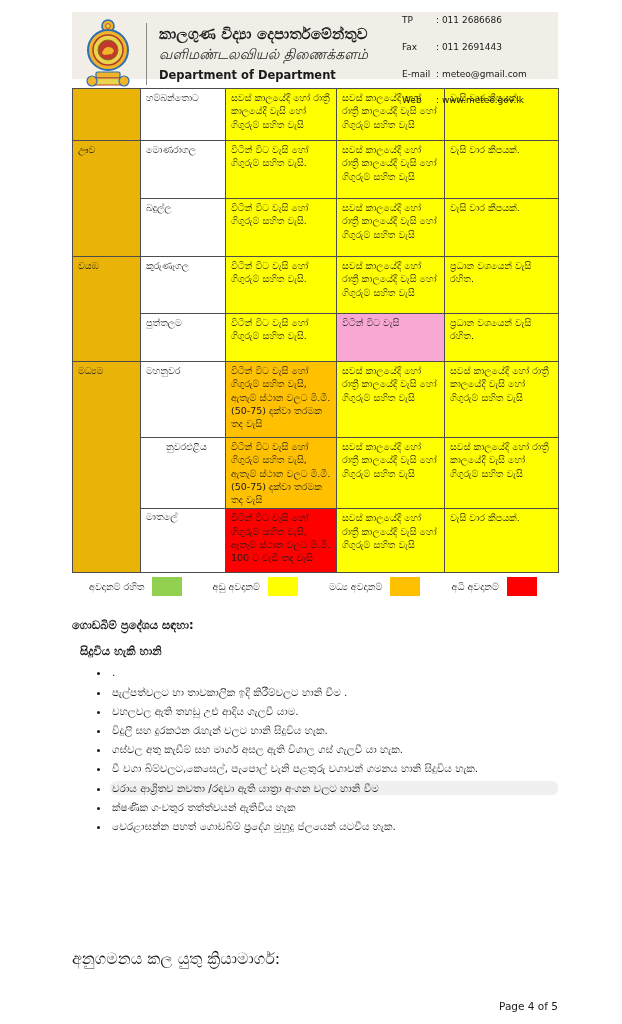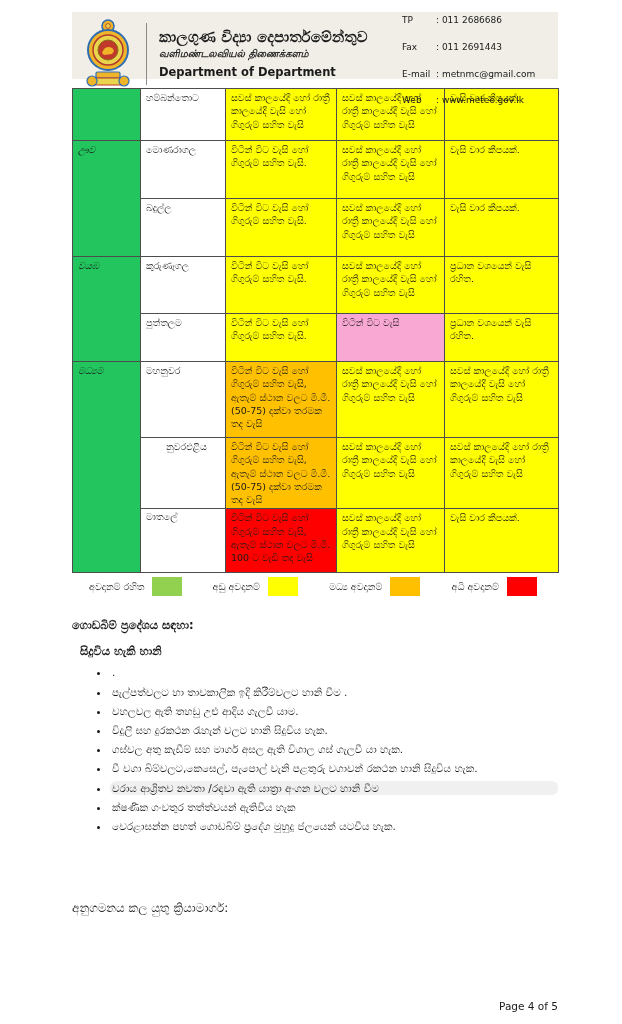--- a/index.html
+++ b/index.html
@@ -7,50 +7,50 @@
   body { font-family:"DejaVu Sans","Liberation Sans",sans-serif; color:#1a1a1a; }
   #page { position:relative; width:622px; height:1024px; background:#fff; overflow:hidden; }
   .content { position:absolute; left:72px; top:0; width:486px; }
 
   
   .header-box { margin-top:12px; height:67px; background:#f1eee7; display:flex; align-items:center; padding:22px 8px 6px 10px; }
   .logo-wrap { width:52px; height:72px; flex:0 0 52px; }
   .header-divider { width:1px; height:62px; background:#8a8a8a; margin:0 12px 0 12px; }
   .header-titles { flex:1 1 auto; }
   .title-si { font-size:15px; font-weight:bold; letter-spacing:.2px; line-height:1.25; }
-  .title-ta { font-size:10px; font-weight:bold; font-style:italic; margin-top:2px; color:#2b2b2b; }
+  .title-ta { font-size:14px; font-weight:normal; font-style:italic; margin-top:2px; color:#2b2b2b; }
   .title-en { font-size:11.5px; font-weight:bold; margin-top:4px; }
   .contact-block { flex:0 0 148px; font-size:9px; line-height:1.55; padding-top:2px; }
   .contact-row { display:flex;margin-top:13px; }
   .contact-label { width:34px; flex:0 0 34px; }
   .contact-value { flex:1; }
 
   
   table.forecast { border-collapse:collapse; table-layout:fixed; width:486px; margin-top:9px; }
   table.forecast td { border:1px solid #4d4d4d; font-size:9.5px; line-height:1.4; vertical-align:top; padding:2px 5px; word-wrap:break-word; }
-  td.province-cell { width:68px; vertical-align:middle; padding-left:8px; background:#22c55e;font-style:italic; }
+  td.province-cell { width:68px; vertical-align:middle; padding-left:8px; background:#eab308; }
   td.district-cell { width:85px; vertical-align:middle; padding-left:9px; background:#fff; }
   td.fc { width:111px; }
   td.fc2 { width:108px; }
   td.fc3 { width:114px; }
 
   
   .legend-row { display:flex; margin-top:4px; padding:0 4px; }
   .legend-item { flex:1; display:flex; align-items:center; justify-content:center; gap:8px; }
   .legend-label { font-size:9.5px; }
   .legend-swatch { width:30px; height:19px; display:inline-block; }
 
   
   .sec-heading { font-size:11.5px; font-weight:bold; margin-top:22px; }
   .sub-heading { font-size:11.5px; font-weight:bold; margin-top:12px;padding-left:8px; }
   ul.damage-list { margin:7px 0 0 38px; }
   ul.damage-list li { font-size:10.5px; line-height:1.35; margin-bottom:5px; padding-left:2px; }
   ul.damage-list li.hl { background:#f0f0f0;border-radius:6px; }
 
-  .actions-heading { font-size:12px; margin-top:68px; font-weight:normal; }
+  .actions-heading { font-size:16px; margin-top:116px; font-weight:normal; }
   ul.actions-list { margin:18px 0 0 38px; }
   ul.actions-list li { font-size:10.5px; font-weight:bold; line-height:1.6; text-align:justify; padding-right:4px; }
 
   .page-footer { position:absolute; right:64px; bottom:12px; font-size:10.5px; }
 </style>
 </head>
 <body>
 
 <div id="page">
   <div class="content">
@@ -80,21 +80,21 @@
           <div class="contact-row">
             <span class="contact-label">TP</span>
             <span class="contact-value">: 011 2686686</span>
           </div>
           <div class="contact-row">
             <span class="contact-label">Fax</span>
             <span class="contact-value">: 011 2691443</span>
           </div>
           <div class="contact-row">
             <span class="contact-label">E-mail</span>
-            <span class="contact-value">: metnmc@gmail.com</span>
+            <span class="contact-value">: meteo@gmail.com</span>
           </div>
           <div class="contact-row">
             <span class="contact-label">Web</span>
             <span class="contact-value">: www.meteo.gov.lk</span>
           </div>
         </div>
     </div>
 
     <table class="forecast">
       <tbody>
@@ -173,21 +173,21 @@
       </div>
 
     <div class="sec-heading">ගොඩබිම් ප්‍රදේශය සඳහා:</div>
     <div class="sub-heading">සිදුවිය හැකි හානි</div>
     <ul class="damage-list">
         <li>.</li>
         <li>පැල්පත්වලට හා තාවකාලික ඉදි කිරීම්වලට හානි වීම .</li>
         <li>වහලවල ඇති තහඩු උළු ආදිය ගැලවී යාම.</li>
         <li>විදුලි සහ දුරකථන රැහැන් වලට හානි සිදුවිය හැක.</li>
         <li>ගස්වල අතු කැඩීම් සහ මාර්ග අසල ඇති විශාල ගස් ගැලවී යා හැක.</li>
-        <li>වී වගා බිම්වලට,කෙසෙල්, පැපොල් වැනි පළතුරු වගාවන් රකථන හානි සිදුවිය හැක.</li>
+        <li>වී වගා බිම්වලට,කෙසෙල්, පැපොල් වැනි පළතුරු වගාවන් ගමනය හානි සිදුවිය හැක.</li>
         <li class="hl">වරාය ආශ්‍රිතව නවතා /රඳවා ඇති යාත්‍රා අංගන වලට හානි වීම</li>
         <li>ක්ෂණික ගංවතුර තත්ත්වයන් ඇතිවීය හැක</li>
         <li>වෙරළාසන්න පහත් ගොඩබිම් ප්‍රදේශ මුහුදු ජලයෙන් යටවීය හැක.</li>
       </ul>
 
     <div class="sec-heading actions-heading">අනුගමනය කල යුතු ක්‍රියාමාර්ග:</div>
 
   </div>
 
   <div class="page-footer">Page 4 of 5</div>

